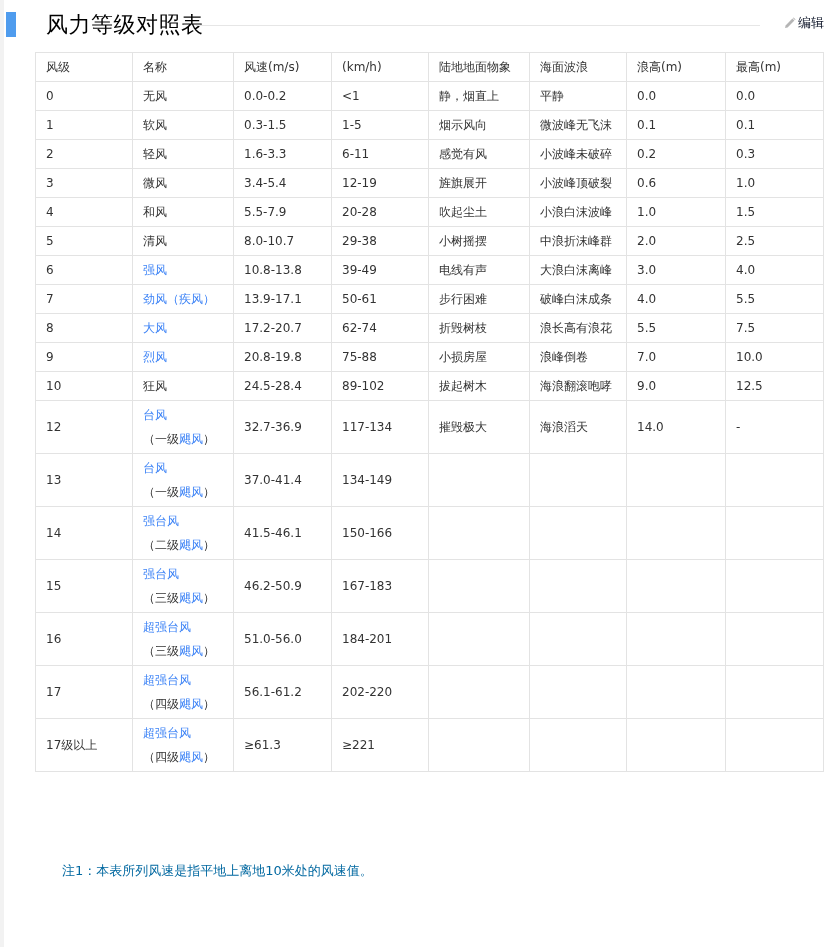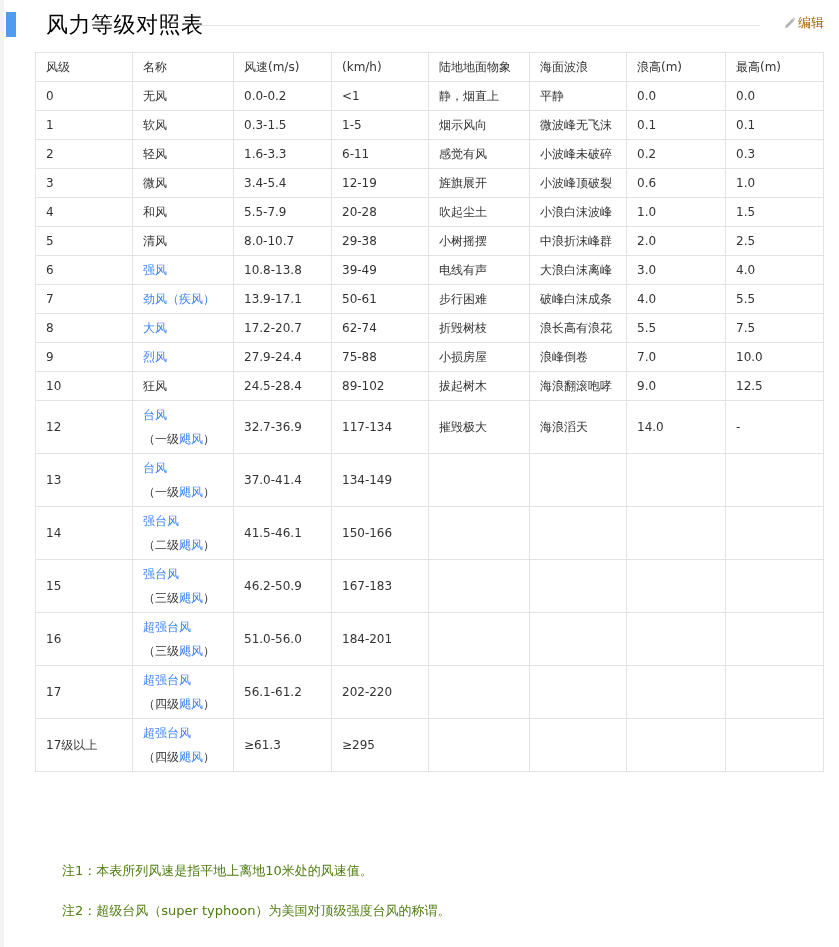--- a/index.html
+++ b/index.html
@@ -23,21 +23,21 @@
     font-size: 22px; line-height: 30px; color: #000000;
     letter-spacing: 0.5px;
     margin-left: 12px;
   }
   .title-rule {
     position: absolute; left: 196px; top: 25px; width: 564px; height: 1px;
     background: #e6e6e6;
   }
   .edit-link {
     position: absolute; left: 784px; top: 13px;
-    font-size: 13px; line-height: 20px; color: #a16207;
+    font-size: 13px; line-height: 20px; color: #0f172a;
     display: flex; align-items: center; gap: 2px; cursor: pointer;
   }
   .edit-link svg { display: block; }
   table.wind {
     position: absolute; left: 35px; top: 52px;
     border-collapse: collapse;
     font-size: 12px; color: #333333;
     table-layout: fixed;
     padding-left: 24px;
   }
@@ -47,21 +47,21 @@
     vertical-align: middle;
     height: 28px;
     white-space: nowrap;
   }
   table.wind tr.tall td { height: 52px; }
   .name-line { display: block; line-height: 24px; }
   .name-line.sub { padding-left: 0; }
   .link { color: #3b82f6; }
   .notes {
     position: absolute; left: 62px; top: 860px;
-    font-size: 13px; color: #4d7c0f;
+    font-size: 13px; color: #0369a1;
   }
   .notes p { margin: 0; height: 40px; line-height: 22px; }
 </style>
 </head>
 <body>
 
 <div class="left-strip"></div>
 
 <div class="title-bar"></div>
 <div class="title">风力等级对照表</div>
@@ -185,21 +185,21 @@
         <td>17.2-20.7</td>
         <td>62-74</td>
         <td>折毁树枝</td>
         <td>浪长高有浪花</td>
         <td>5.5</td>
         <td>7.5</td>
       </tr>
       <tr>
         <td>9</td>
         <td><span class="link">烈风</span></td>
-        <td>27.9-24.4</td>
+        <td>20.8-19.8</td>
         <td>75-88</td>
         <td>小损房屋</td>
         <td>浪峰倒卷</td>
         <td>7.0</td>
         <td>10.0</td>
       </tr>
       <tr>
         <td>10</td>
         <td><span>狂风</span></td>
         <td>24.5-28.4</td>
@@ -287,25 +287,24 @@
         <td></td>
         <td></td>
       </tr>
       <tr class="tall">
         <td>17级以上</td>
         <td>
           <span class="name-line link">超强台风</span>
           <span class="name-line sub"><span>（四级</span><span class="link">飓风</span><span>）</span></span>
         </td>
         <td>≥61.3</td>
-        <td>≥295</td>
+        <td>≥221</td>
         <td></td>
         <td></td>
         <td></td>
         <td></td>
       </tr>
     </tbody>
 </table>
 
 <div class="notes">
   <p>注1：本表所列风速是指平地上离地10米处的风速值。</p>
-  <p>注2：超级台风（super typhoon）为美国对顶级强度台风的称谓。</p>
 </div>
 
 </body></html>

